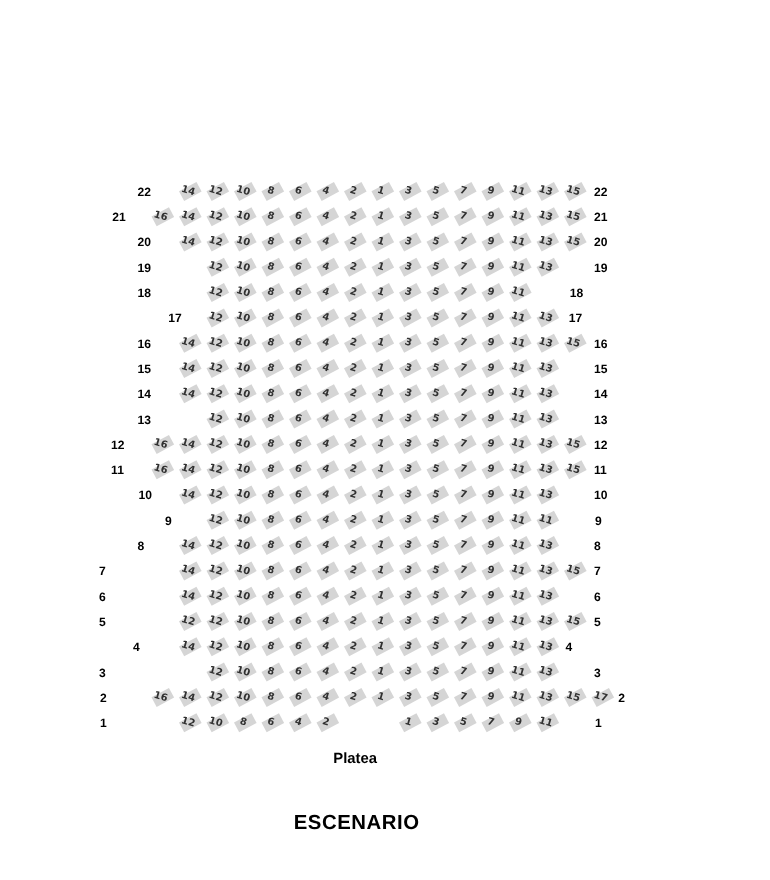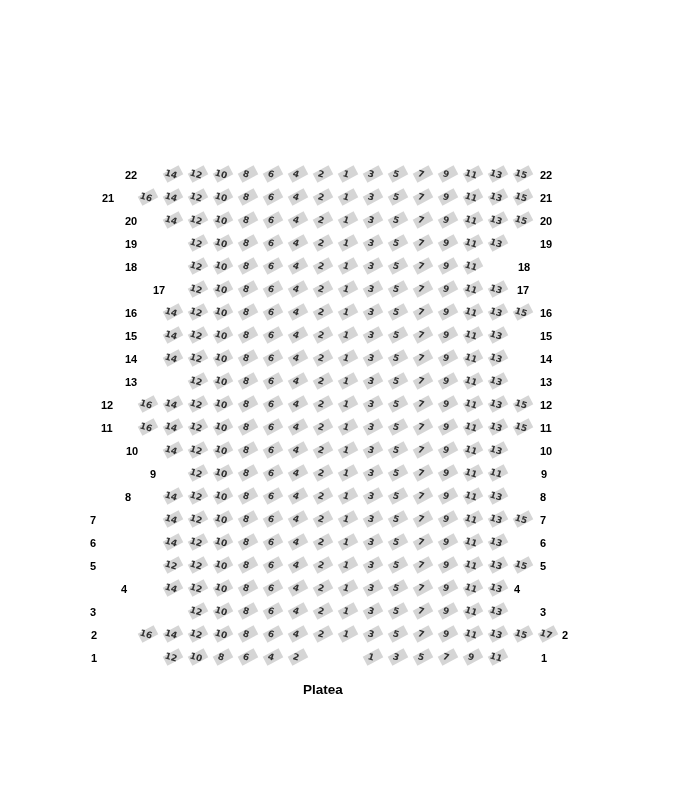--- a/index.html
+++ b/index.html
@@ -1311,13 +1311,14 @@
       <div class="seat" style="left: 460px; top: 651px;">
         <div class="rect"></div>
         <span class="num">9</span>
       </div>
       <div class="seat" style="left: 485px; top: 651px;">
         <div class="rect"></div>
         <span class="num">11</span>
       </div>
     </div>
   <div class="section-label">Platea</div>
+  <div class="stage-label">ESCENARIO</div>
 </div>
 
 </body></html>

